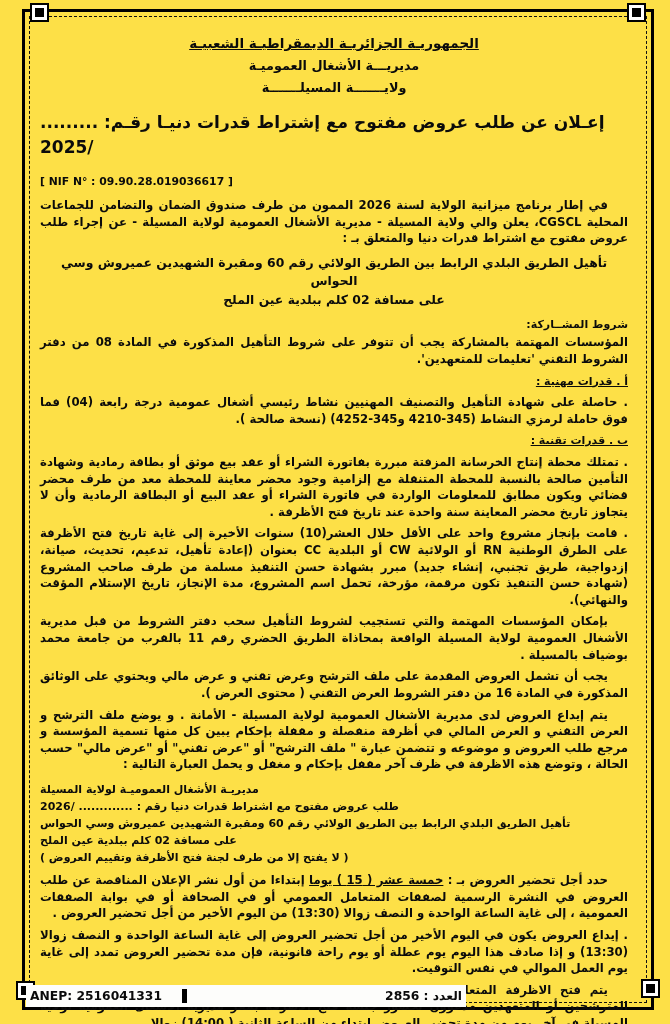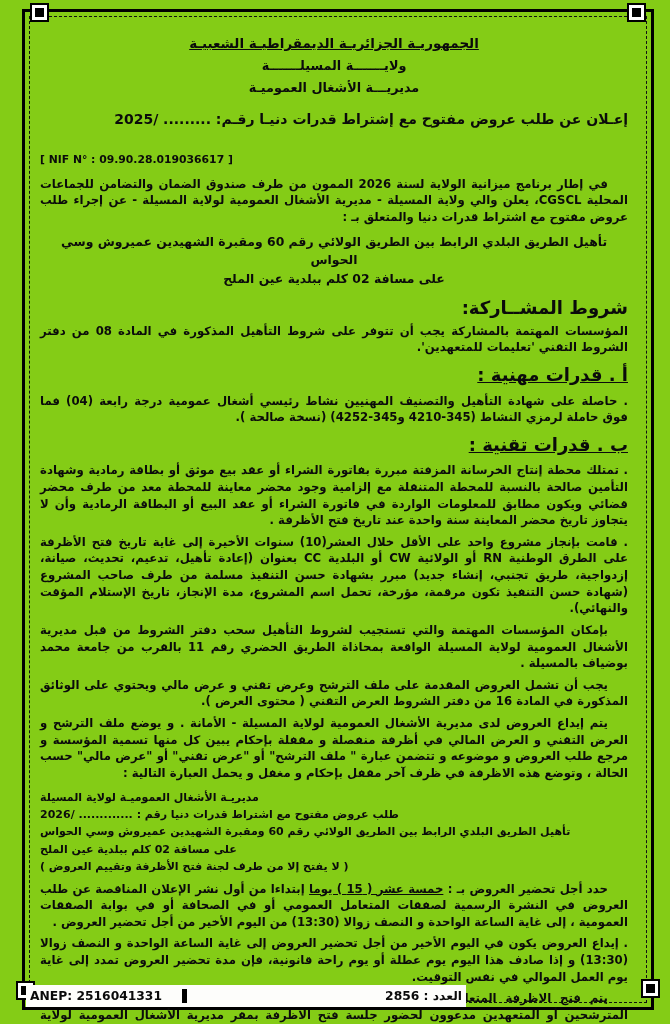--- a/index.html
+++ b/index.html
@@ -4,21 +4,21 @@
 <style>
   html, body { margin:0; padding:0; }
   body {
     width:670px; height:1024px;
     background:#fbfaf7;
     position:relative;
     overflow:hidden;
     font-family:"DejaVu Sans", sans-serif;
     color:#0b0b0b;
   }
-  .page { position:absolute; inset:0; background:#84cc16; }
+  .page { position:absolute; inset:0; background:#fde047; }
 
   
   .frame-outer { position:absolute; top:9px; bottom:14px; left:22px; right:16px; border:3px solid #000; }
   .frame-inner { position:absolute; top:16px; bottom:21px; left:29px; right:23px; border:1px dashed #111; }
   .corner { position:absolute; width:15px; height:15px; border:2px solid #000; background:#fff; z-index:3; }
   .corner::after { content:""; position:absolute; inset:3px; background:#000; }
   .c-tl { top:3px;  left:30px; }
   .c-tr { top:3px;  right:24px; }
   .c-bl { bottom:24px; left:16px; }
   .c-br { bottom:26px; right:10px; }
@@ -30,28 +30,28 @@
     line-height:1.42;
     font-weight:bold;
     text-align:justify;
     z-index:2;
   }
   .u { text-decoration:underline; }
 
   .hdr1 { text-align:center; font-size:13.5px; font-weight:bold; text-decoration:underline; }
   .hdr2 { text-align:center; font-size:12.8px; font-weight:bold; margin-top:4px; }
 
-  .main-title { text-align:right; font-size:14px; font-weight:bold; margin:13px 0 22px; letter-spacing:0.2px; }
+  .main-title { text-align:left; font-size:17px; font-weight:bold; margin:13px 0 15px; letter-spacing:0.2px; }
   .nif { text-align:left; font-size:10.8px; font-weight:bold; margin-bottom:8px; }
   .nif bdo { unicode-bidi:bidi-override; }
 
   .para { margin:5px 0; }
   .indent { text-indent:20px; }
   .ptitle { text-align:center; font-size:12.4px; margin:7px 0; line-height:1.5; }
-  .h-line { font-size:18px; margin:6px 0 2px; }
+  .h-line { font-size:11px; margin:6px 0 2px; }
   .envelope { text-align:left; margin:8px 0 6px; line-height:1.55; font-size:11px; }
   .bu { text-decoration:underline; }
 
   .footer {
     position:absolute; bottom:17px; left:26px; width:432px; height:22px;
     direction:rtl;
     display:flex; align-items:center; justify-content:space-between;
     background:#fdfdfb;
     font-size:12.3px; font-weight:bold;
     z-index:4; padding:0 4px;
@@ -67,22 +67,22 @@
   <div class="frame-outer"></div>
   <div class="frame-inner"></div>
   <div class="corner c-tl"></div>
   <div class="corner c-tr"></div>
   <div class="corner c-bl"></div>
   <div class="corner c-br"></div>
 
   <div class="content">
 
     <div class="hdr1">الجمهوريـة الجزائريـة الديمقراطيـة الشعبيـة</div>
+    <div class="hdr2">مديريـــة الأشغال العموميـة</div>
     <div class="hdr2">ولايـــــــة المسيلـــــــة</div>
-    <div class="hdr2">مديريـــة الأشغال العموميـة</div>
 
     <div class="main-title">إعـلان عن طلب عروض مفتوح مع إشتراط قدرات دنيـا رقـم: ......... /2025</div>
     <div class="nif"><bdo dir="ltr">[ NIF N° : 09.90.28.019036617 ]</bdo></div>
 
     <p class="para indent">في إطار برنامج ميزانية الولاية لسنة 2026 الممون من طرف صندوق الضمان والتضامن للجماعات المحلية CGSCL، يعلن والي ولاية المسيلة - مديرية الأشغال العمومية لولاية المسيلة - عن إجراء طلب عروض مفتوح مع اشتراط قدرات دنيا والمتعلق بـ :</p>
 
     <div class="ptitle">
       <div>تأهيل الطريق البلدي الرابط بين الطريق الولائي رقم 60 ومقبرة الشهيدين عميروش وسي الحواس</div>
       <div>على مسافة 02 كلم ببلدية عين الملح</div>
     </div>

